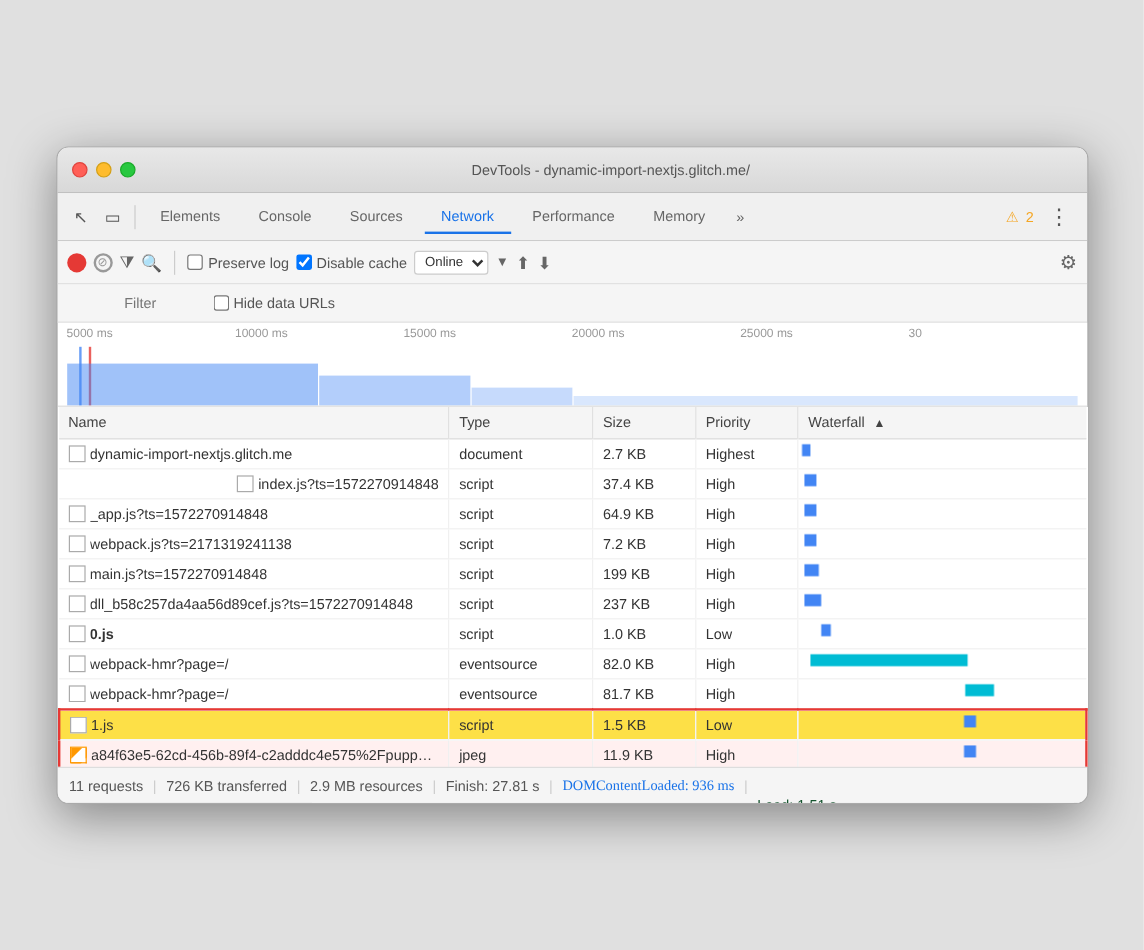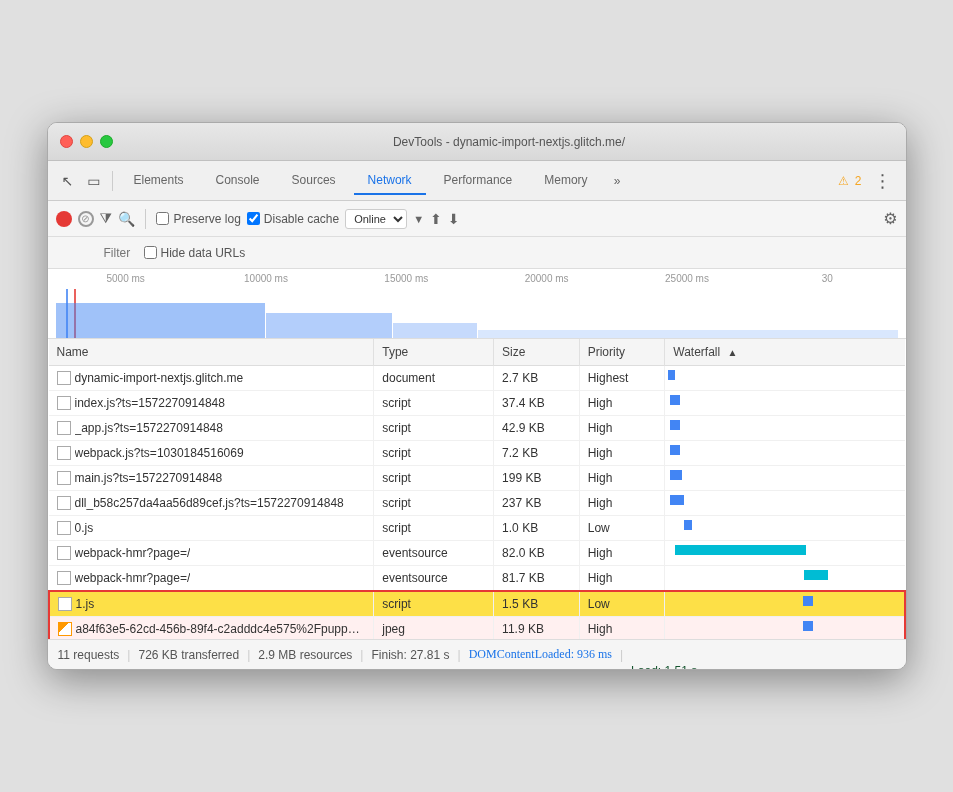--- a/index.html
+++ b/index.html
@@ -189,20 +189,21 @@
       outline: none;
       width: 80px;
       padding-left: 48px;
     }
     .hide-data-checkbox {
       display: flex;
       align-items: flex-start;
       gap: 4px;
       font-size: 12px;
       color: #555;
+      margin-left: 34px;
     }
     .type-filters {
       background: #f5f5f5;
       border-bottom: 1px solid #ddd;
       display: flex;
       align-items: center;
       padding: 3px 8px;
       gap: 2px;
       height: 30px;
     }
@@ -232,21 +233,21 @@
       position: absolute;
       top: 4px;
       left: 0;
       right: 0;
       padding: 0 8px;
     }
     .timeline-label {
       font-size: 10px;
       color: #999;
       flex: 1;
-      text-align: center;
+      text-align: left;
     }
     .table-container {
       background: #fff;
       overflow-y: auto;
     }
     table {
       width: 100%;
       border-collapse: collapse;
       font-size: 12px;
     }
@@ -447,51 +448,51 @@
             </td>
             <td>document</td>
             <td>2.7 KB</td>
             <td>Highest</td>
             <td style="position: relative; height: 18px; padding: 0px 4px;">
               <div style="position: absolute; top: 4px; left: 1%; width: 3%; height: 10px; background: rgb(66, 133, 244);"></div>
             </td>
           </tr>
           <tr>
             <td style="overflow: hidden; text-overflow: ellipsis; white-space: nowrap; max-width: 0px;">
-              <div style="display: flex; align-items: center;">
+              <div style="display: flex; align-items: center; justify-content: flex-end;">
                 <span class="file-icon"></span>
                 <span style="overflow: hidden; text-overflow: ellipsis; white-space: nowrap;">index.js?ts=1572270914848</span>
               </div>
             </td>
             <td>script</td>
             <td>37.4 KB</td>
             <td>High</td>
             <td style="position: relative; height: 18px; padding: 0px 4px;">
               <div style="position: absolute; top: 4px; left: 2%; width: 4%; height: 10px; background: rgb(66, 133, 244);"></div>
             </td>
           </tr>
           <tr>
             <td style="overflow: hidden; text-overflow: ellipsis; white-space: nowrap; max-width: 0px;">
               <div style="display: flex; align-items: center;">
                 <span class="file-icon"></span>
                 <span style="overflow: hidden; text-overflow: ellipsis; white-space: nowrap;">_app.js?ts=1572270914848</span>
               </div>
             </td>
             <td>script</td>
-            <td>42.9 KB</td>
+            <td>64.9 KB</td>
             <td>High</td>
             <td style="position: relative; height: 18px; padding: 0px 4px;">
               <div style="position: absolute; top: 4px; left: 2%; width: 4%; height: 10px; background: rgb(66, 133, 244);"></div>
             </td>
           </tr>
           <tr>
             <td style="overflow: hidden; text-overflow: ellipsis; white-space: nowrap; max-width: 0px;">
               <div style="display: flex; align-items: center;">
                 <span class="file-icon"></span>
-                <span style="overflow: hidden; text-overflow: ellipsis; white-space: nowrap;">webpack.js?ts=1030184516069</span>
+                <span style="overflow: hidden; text-overflow: ellipsis; white-space: nowrap;">webpack.js?ts=2171319241138</span>
               </div>
             </td>
             <td>script</td>
             <td>7.2 KB</td>
             <td>High</td>
             <td style="position: relative; height: 18px; padding: 0px 4px;">
               <div style="position: absolute; top: 4px; left: 2%; width: 4%; height: 10px; background: rgb(66, 133, 244);"></div>
             </td>
           </tr>
           <tr>
@@ -519,21 +520,21 @@
             <td>237 KB</td>
             <td>High</td>
             <td style="position: relative; height: 18px; padding: 0px 4px;">
               <div style="position: absolute; top: 4px; left: 2%; width: 6%; height: 10px; background: rgb(66, 133, 244);"></div>
             </td>
           </tr>
           <tr>
             <td style="overflow: hidden; text-overflow: ellipsis; white-space: nowrap; max-width: 0px;">
               <div style="display: flex; align-items: center;">
                 <span class="file-icon"></span>
-                <span style="overflow: hidden; text-overflow: ellipsis; white-space: nowrap;">0.js</span>
+                <span style="overflow: hidden; text-overflow: ellipsis; white-space: nowrap; font-weight: bold;">0.js</span>
               </div>
             </td>
             <td>script</td>
             <td>1.0 KB</td>
             <td>Low</td>
             <td style="position: relative; height: 18px; padding: 0px 4px;">
               <div style="position: absolute; top: 4px; left: 8%; width: 3%; height: 10px; background: rgb(66, 133, 244);"></div>
             </td>
           </tr>
           <tr>

